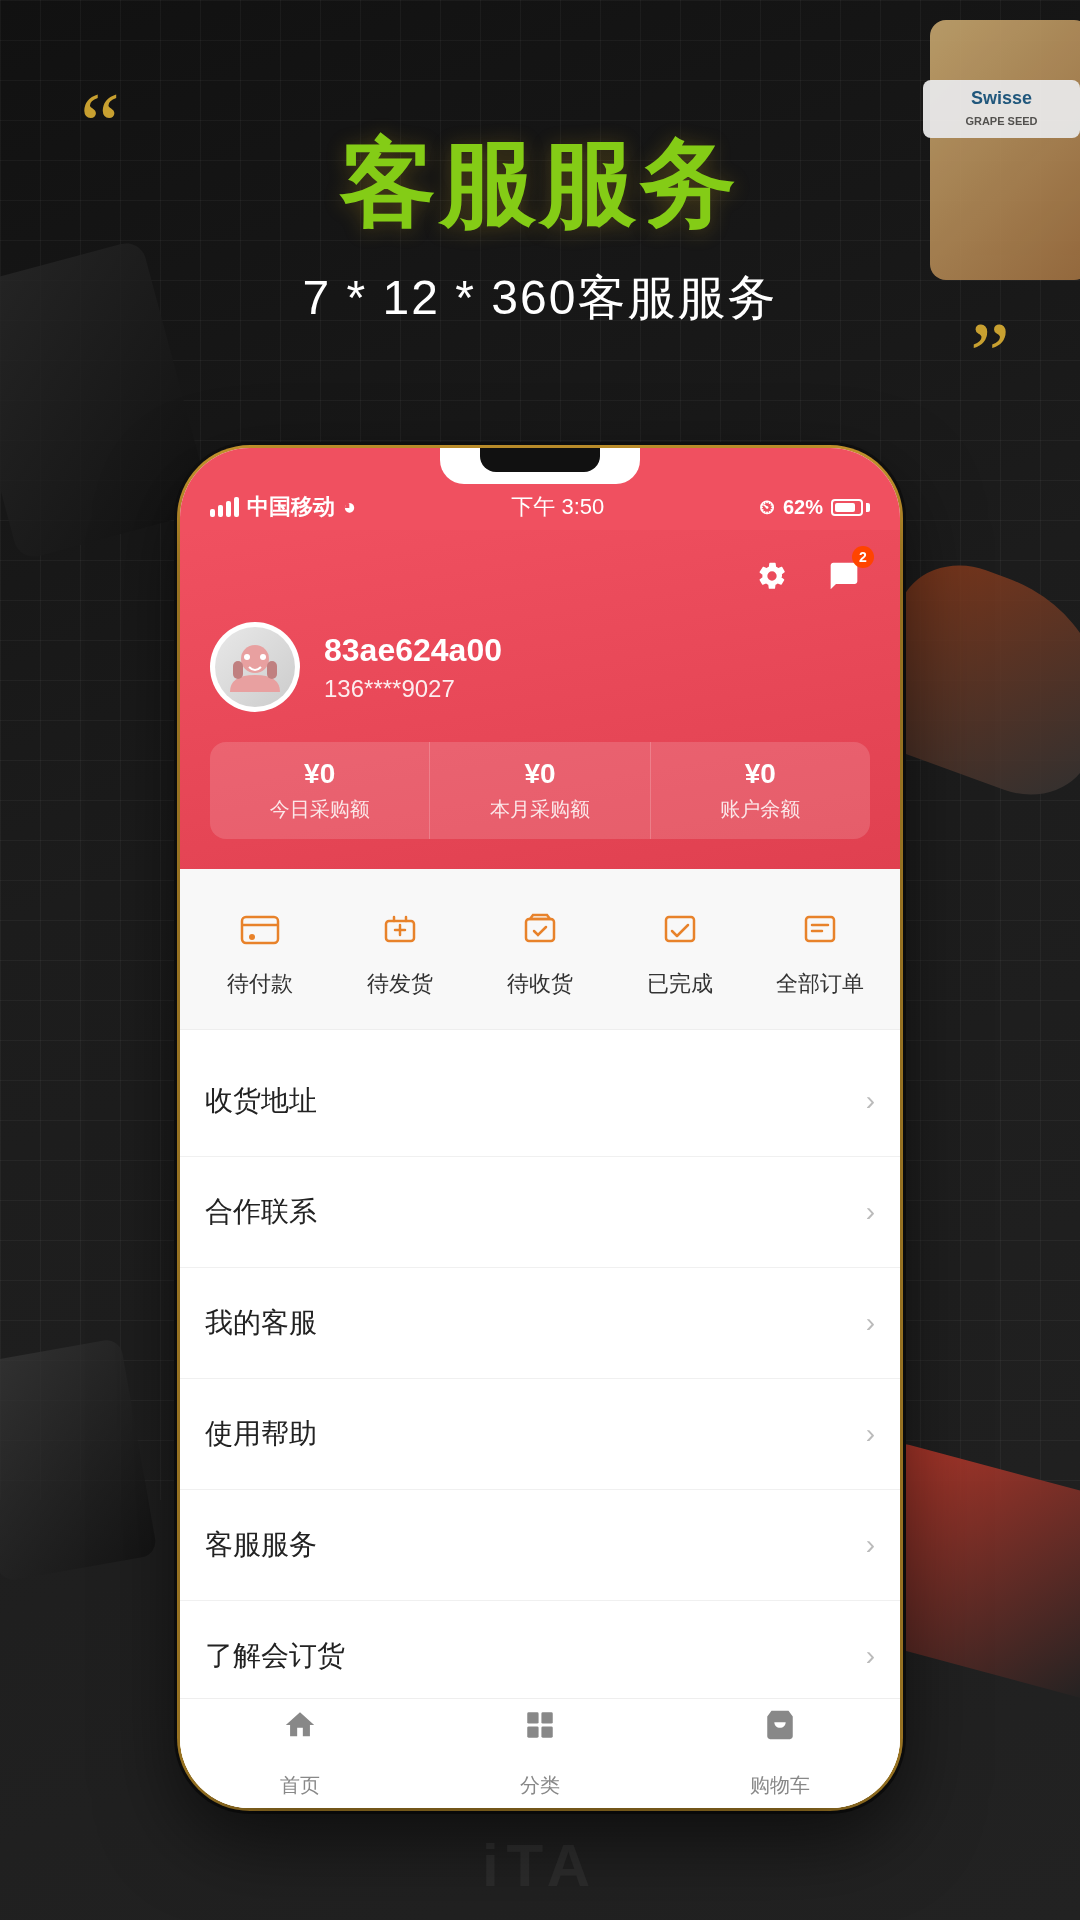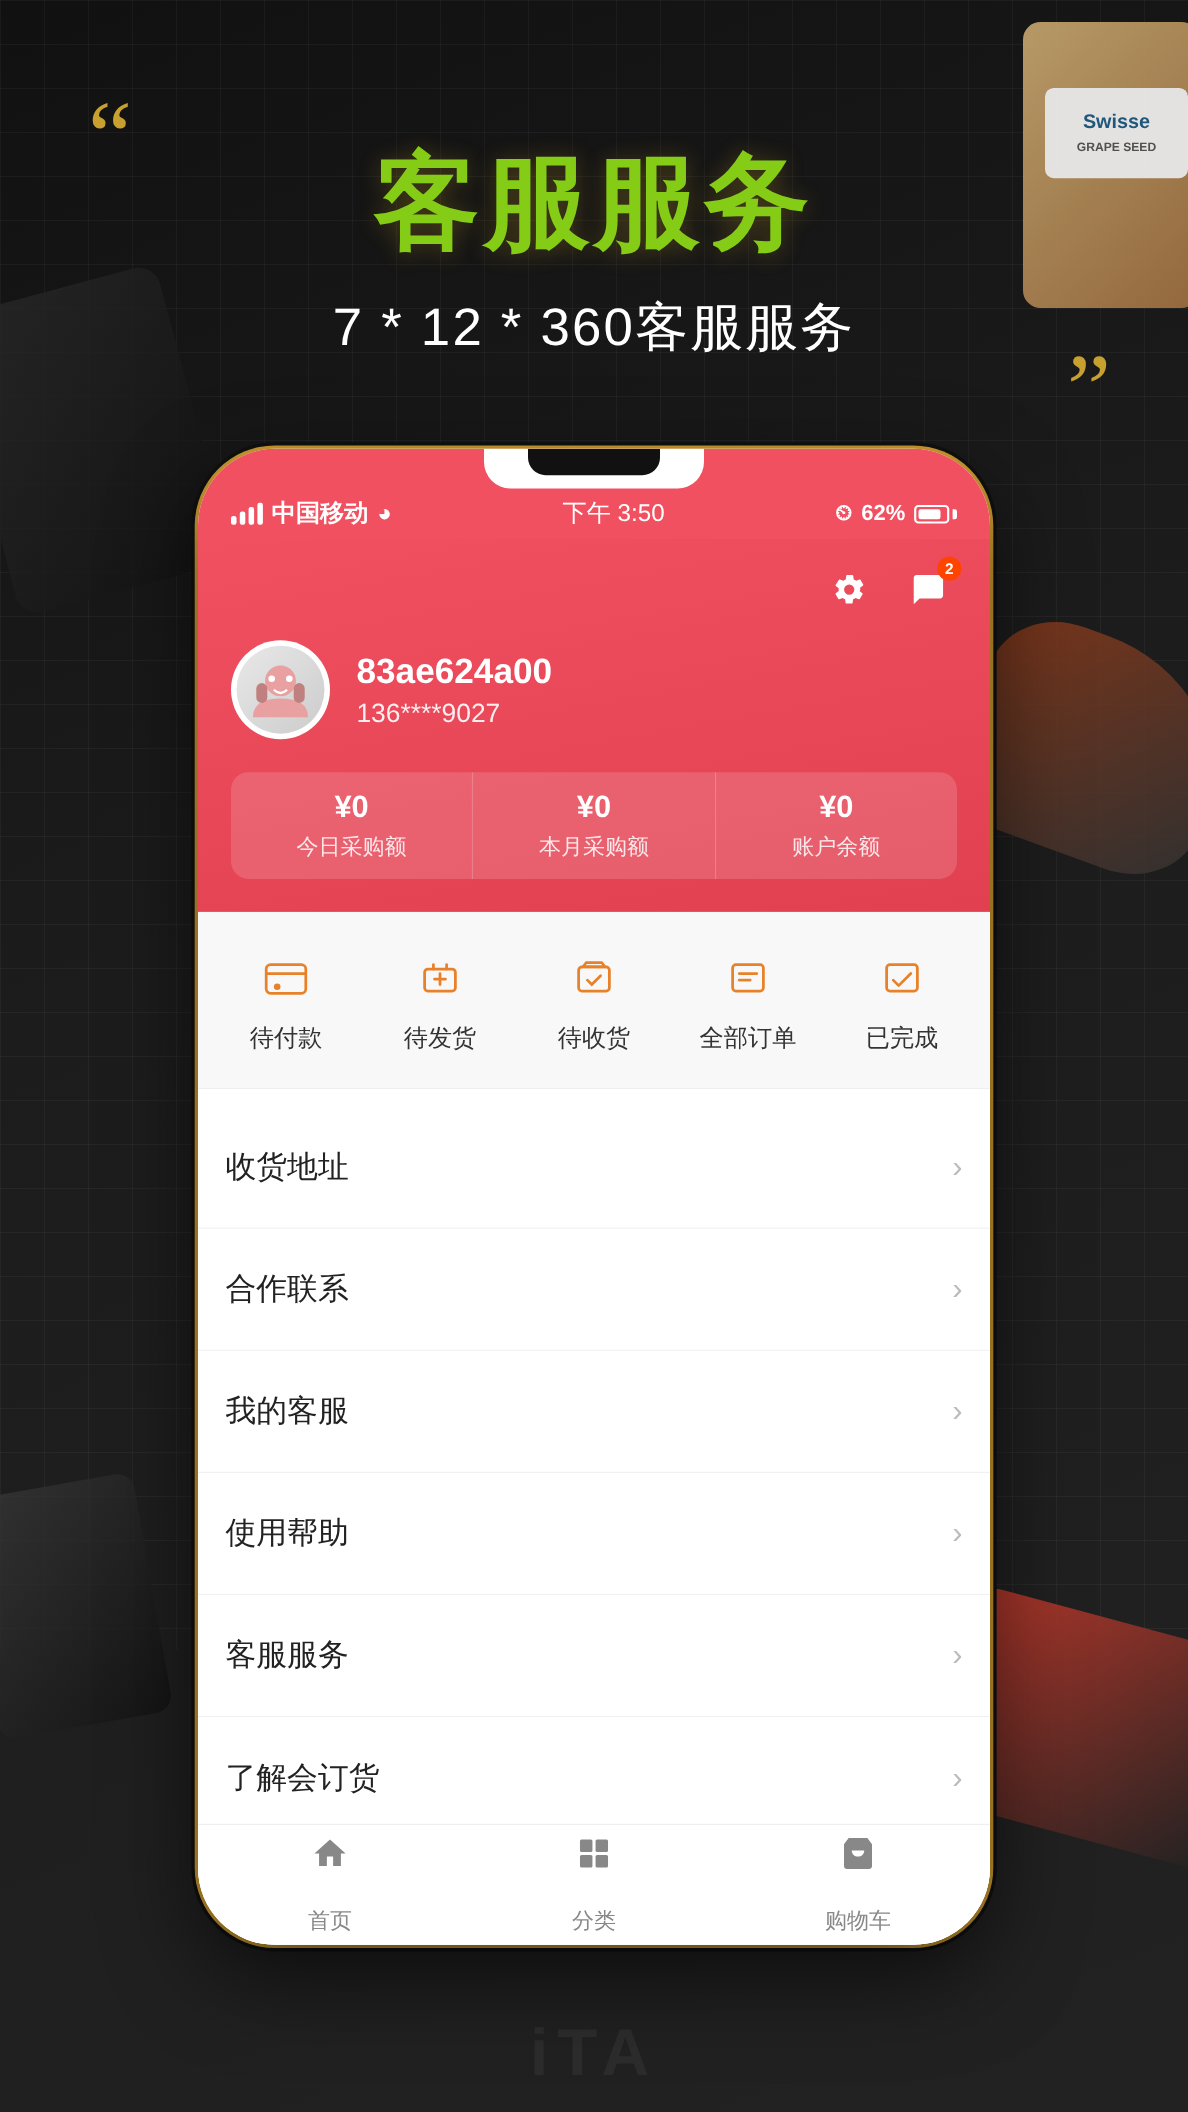--- a/index.html
+++ b/index.html
@@ -54,24 +54,24 @@
       height: 260px;
       background: linear-gradient(135deg, #c8a870, #a07040);
       border-radius: 16px;
       opacity: 0.9;
     }
 
     .deco-bottle-label {
       position: absolute;
       top: 60px;
       right: 10px;
-      width: 130px;
+      width: 157px;
       background: #fff;
       border-radius: 8px;
-      padding: 20px;
+      padding: 8px;
       font-size: 18px;
       font-weight: bold;
       color: #1a5c8a;
       text-align: center;
       opacity: 0.95;
     }
 
     .deco-bottle-sub {
       font-size: 11px;
       color: #555;
@@ -155,21 +155,21 @@
       font-size: 48px;
       color: #ffffff;
       font-weight: 400;
       margin-top: 16px;
       letter-spacing: 2px;
     }
 
     
     .phone-container {
       position: absolute;
-      top: 408px;
+      top: 448px;
       left: 50%;
       transform: translateX(-50%);
       width: 720px;
       height: 1360px;
     }
 
     .phone-frame {
       width: 100%;
       height: 100%;
       background: #fff;
@@ -669,33 +669,33 @@
               <path d="M15 8h14l3 4H12z" stroke="#e8822a" stroke-width="2.5" fill="none"></path>
               <path d="M16 24l4 4 8-8" stroke="#e8822a" stroke-width="2.5" stroke-linecap="round"></path>
             </svg>
           </div>
           <span class="tab-label">待收货</span>
         </div>
         <div class="order-tab">
           <div class="tab-icon">
             <svg width="44" height="44" viewBox="0 0 44 44" fill="none">
               <rect x="8" y="10" width="28" height="24" rx="3" stroke="#e8822a" stroke-width="2.5" fill="none"></rect>
+              <path d="M14 24l5 5 11-11" stroke="#e8822a" stroke-width="2.5" stroke-linecap="round" stroke-linejoin="round"></path>
+            </svg>
+          </div>
+          <span class="tab-label">已完成</span>
+        </div>
+        <div class="order-tab">
+          <div class="tab-icon">
+            <svg width="44" height="44" viewBox="0 0 44 44" fill="none">
+              <rect x="8" y="10" width="28" height="24" rx="3" stroke="#e8822a" stroke-width="2.5" fill="none"></rect>
               <path d="M14 18h16M14 24h10" stroke="#e8822a" stroke-width="2.5" stroke-linecap="round"></path>
             </svg>
           </div>
           <span class="tab-label">全部订单</span>
-        </div>
-        <div class="order-tab">
-          <div class="tab-icon">
-            <svg width="44" height="44" viewBox="0 0 44 44" fill="none">
-              <rect x="8" y="10" width="28" height="24" rx="3" stroke="#e8822a" stroke-width="2.5" fill="none"></rect>
-              <path d="M14 24l5 5 11-11" stroke="#e8822a" stroke-width="2.5" stroke-linecap="round" stroke-linejoin="round"></path>
-            </svg>
-          </div>
-          <span class="tab-label">已完成</span>
         </div>
       </div>
 
       <div class="menu-list">
         <div class="menu-item">
           <span class="menu-item-label">收货地址</span>
           <span class="chevron">›</span>
         </div>
         <div class="menu-item">
           <span class="menu-item-label">合作联系</span>

